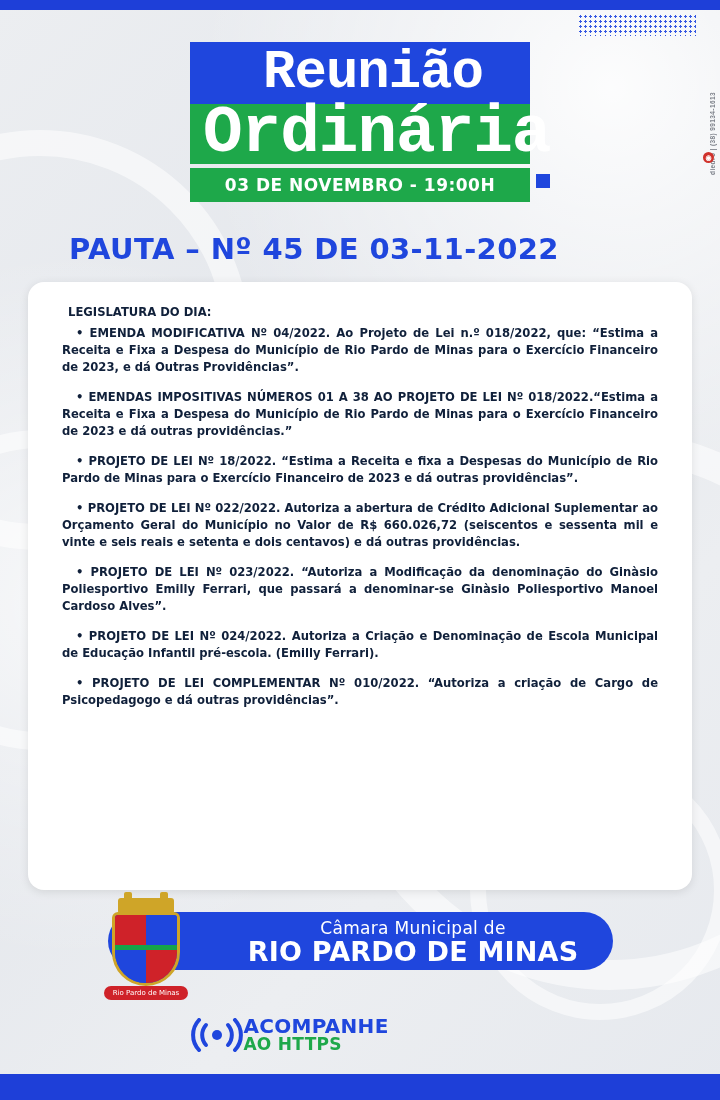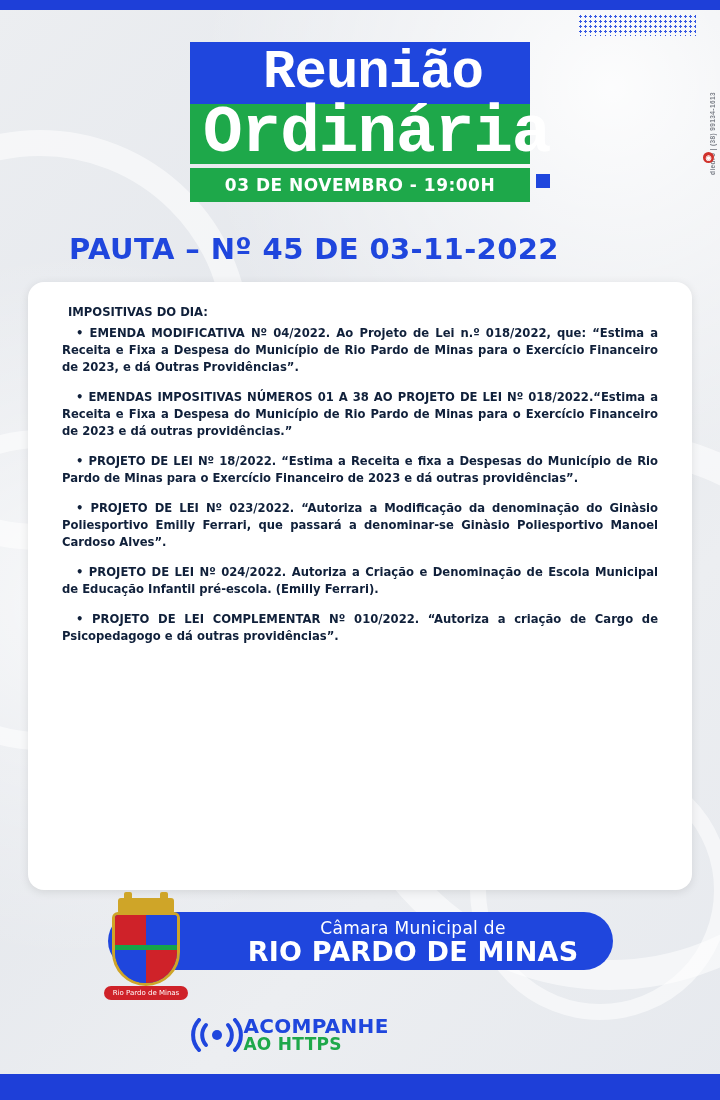--- a/index.html
+++ b/index.html
@@ -230,24 +230,25 @@
     </div>
     <div class="hdr-green">
       <div class="word">Ordinária</div>
     </div>
     <div class="hdr-date">03 DE NOVEMBRO - 19:00H</div>
   </div>
 
   <div class="pauta">PAUTA – Nº 45 DE 03-11-2022</div>
 
   <div class="card">
-    <p class="sub">IMPOSITIVAS DO DIA:</p>
+    <p class="sub">LEGISLATURA DO DIA:</p>
     <p class="item">• EMENDA MODIFICATIVA Nº 04/2022. Ao Projeto de Lei n.º 018/2022, que: “Estima a Receita e Fixa a Despesa do Município de Rio Pardo de Minas para o Exercício Financeiro de 2023, e dá Outras Providências”.</p>
     <p class="item">• EMENDAS IMPOSITIVAS NÚMEROS 01 A 38 AO PROJETO DE LEI Nº 018/2022.“Estima a Receita e Fixa a Despesa do Município de Rio Pardo de Minas para o Exercício Financeiro de 2023 e dá outras providências.”</p>
     <p class="item">• PROJETO DE LEI Nº 18/2022. “Estima a Receita e fixa a Despesas do Município de Rio Pardo de Minas para o Exercício Financeiro de 2023 e dá outras providências”.</p>
+    <p class="item">• PROJETO DE LEI Nº 022/2022. Autoriza a abertura de Crédito Adicional Suplementar ao Orçamento Geral do Município no Valor de R$ 660.026,72 (seiscentos e sessenta mil e vinte e seis reais e setenta e dois centavos) e dá outras providências.</p>
     <p class="item">• PROJETO DE LEI Nº 023/2022. “Autoriza a Modificação da denominação do Ginàsio Poliesportivo Emilly Ferrari, que passará a denominar-se Ginàsio Poliesportivo Manoel Cardoso Alves”.</p>
     <p class="item">• PROJETO DE LEI Nº 024/2022. Autoriza a Criação e Denominação de Escola Municipal de Educação Infantil pré-escola. (Emilly Ferrari).</p>
     <p class="item">• PROJETO DE LEI COMPLEMENTAR Nº 010/2022. “Autoriza a criação de Cargo de Psicopedagogo e dá outras providências”.</p>
   </div>
 
   <div class="muni">
     <div class="l1">Câmara Municipal de</div>
     <div class="l2">RIO PARDO DE MINAS</div>
   </div>
 

